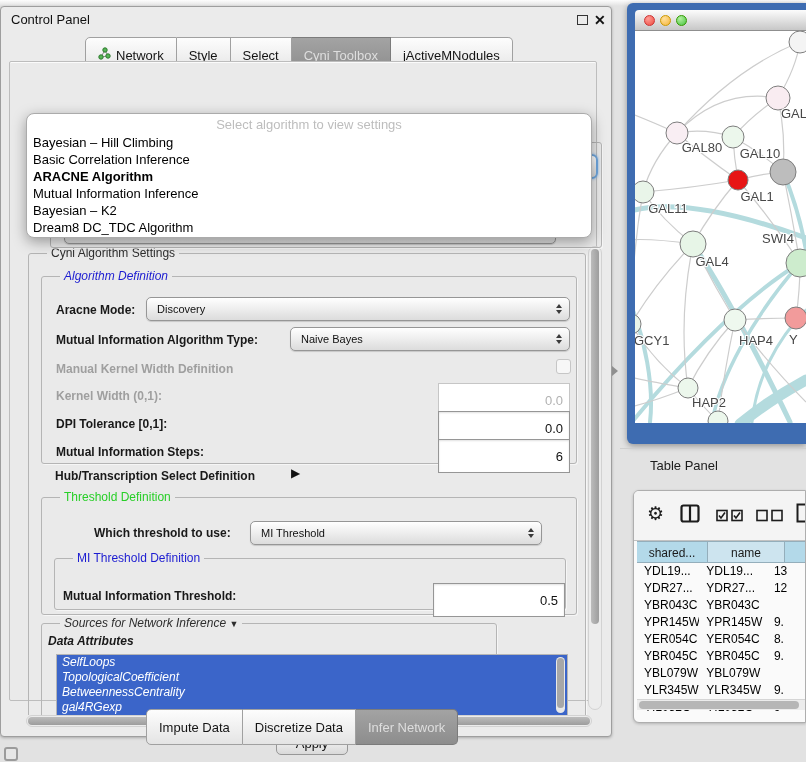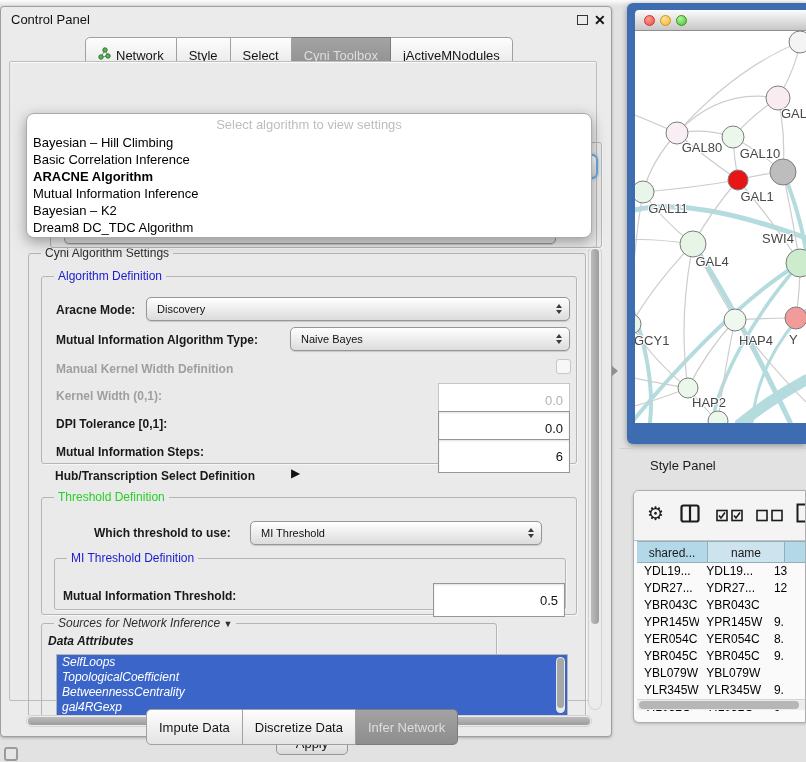--- a/index.html
+++ b/index.html
@@ -21,21 +21,21 @@
   .seg.first{border-left:1px solid #a0a0a0;border-radius:5px 0 0 5px;}
   .seg.last{border-radius:0 5px 5px 0;}
   .seg.selected{background:linear-gradient(#a3a3a3,#8d8d8d);color:#dedede;border-color:#7b7b7b;}
   #cp-tabs{left:84px;top:30px;display:flex;}
   #cp-bottom-tabs{left:145px;top:702px;display:flex;}
 
   #cp-content{left:8px;top:54px;width:588px;height:640px;background:#eaeaea;border:1px solid #bdbdbd;
               border-radius:2px;box-shadow:inset 0 1px 0 rgba(255,255,255,.8);}
 
   .groupbox{border:1px solid #b5b5b5;border-radius:3px;box-shadow:1px 1px 0 rgba(255,255,255,.55);}
-  .grouplabel{position:absolute;top:-8px;left:12px;background:#eaeaea;padding:0 4px;font-size:12px;
+  .grouplabel{position:absolute;top:-8px;left:18px;background:#eaeaea;padding:0 4px;font-size:12px;
               color:#2e2e2e;white-space:nowrap;}
 
   .combo{background:linear-gradient(#ffffff,#dcdcdc);border:1px solid #969696;border-radius:5px;
          font-size:11px;color:#111;display:flex;align-items:center;padding:0 20px 0 10px;
          box-shadow:0 1px 1px rgba(0,0,0,.15);}
   .combo .arrows{position:absolute;right:7px;top:50%;transform:translateY(-50%);
                  display:flex;flex-direction:column;gap:2px;}
   .tri-up{width:0;height:0;border-left:3.5px solid transparent;border-right:3.5px solid transparent;
           border-bottom:4px solid #3a3a3a;}
   .tri-dn{width:0;height:0;border-left:3.5px solid transparent;border-right:3.5px solid transparent;
@@ -179,21 +179,21 @@
             <div class="algo-item">Bayesian – K2</div>
             <div class="algo-item">Dream8 DC_TDC Algorithm</div>
           </div>
       </div>
 
       <div class="abs" id="settings-clip">
         <div class="abs groupbox" id="cas-group">
           <span class="grouplabel">Cyni Algorithm Settings</span>
 
           <div class="abs groupbox" id="ad-group">
-            <span class="grouplabel" style="color: rgb(27, 27, 209);">Algorithm Definition</span>
+            <span class="grouplabel" style="color: rgb(27, 27, 209); font-style: italic;">Algorithm Definition</span>
             <span class="abs flabel" style="left:14px;top:26px;">Aracne Mode:</span>
             <div class="abs combo" style="left:104px;top:20px;width:424px;height:24px;">
               <span>Discovery</span>
               <span class="arrows">
                   <span class="tri-up"></span>
                   <span class="tri-dn"></span>
                 </span>
             </div>
             <span class="abs flabel" style="left:14px;top:56px;">Mutual Information Algorithm Type:</span>
             <div class="abs combo" style="left:248px;top:50px;width:280px;height:24px;">
@@ -344,21 +344,21 @@
           <text x="712" y="266" text-anchor="middle" font-size="13" fill="#474747" style="font-family:&quot;Liberation Sans&quot;,sans-serif;paint-order:stroke;stroke:#ffffff;stroke-width:2px;">GAL4</text>
           <text x="634" y="345" text-anchor="start" font-size="13" fill="#474747" style="font-family:&quot;Liberation Sans&quot;,sans-serif;paint-order:stroke;stroke:#ffffff;stroke-width:2px;">GCY1</text>
           <text x="756" y="345" text-anchor="middle" font-size="13" fill="#474747" style="font-family:&quot;Liberation Sans&quot;,sans-serif;paint-order:stroke;stroke:#ffffff;stroke-width:2px;">HAP4</text>
           <text x="789" y="344" text-anchor="start" font-size="13" fill="#474747" style="font-family:&quot;Liberation Sans&quot;,sans-serif;paint-order:stroke;stroke:#ffffff;stroke-width:2px;">Y</text>
           <text x="709" y="407" text-anchor="middle" font-size="13" fill="#474747" style="font-family:&quot;Liberation Sans&quot;,sans-serif;paint-order:stroke;stroke:#ffffff;stroke-width:2px;">HAP2</text>
         </svg>
     </div>
   </div>
 
   <div class="abs" id="tp-sep"></div>
-  <div class="abs" id="tp-title">Style Panel</div>
+  <div class="abs" id="tp-title">Table Panel</div>
 
   <div class="abs" id="table-win">
     <div class="abs" id="tbl-toolbar">
       <span class="abs gear" style="left:13px;top:13px;">⚙</span>
       <svg class="abs" style="left:46px;top:13px;" width="20" height="19">
         <rect x="1.5" y="1.5" width="17" height="16" fill="none" stroke="#1c1c1c" stroke-width="2.2" rx="2"></rect>
         <line x1="10" y1="2" x2="10" y2="17" stroke="#1c1c1c" stroke-width="2.2"></line>
       </svg>
       <svg class="abs" style="left:82px;top:18px;" width="28" height="13">
         <rect x="1" y="1.5" width="10" height="10" fill="none" stroke="#1c1c1c" stroke-width="1.6"></rect>

